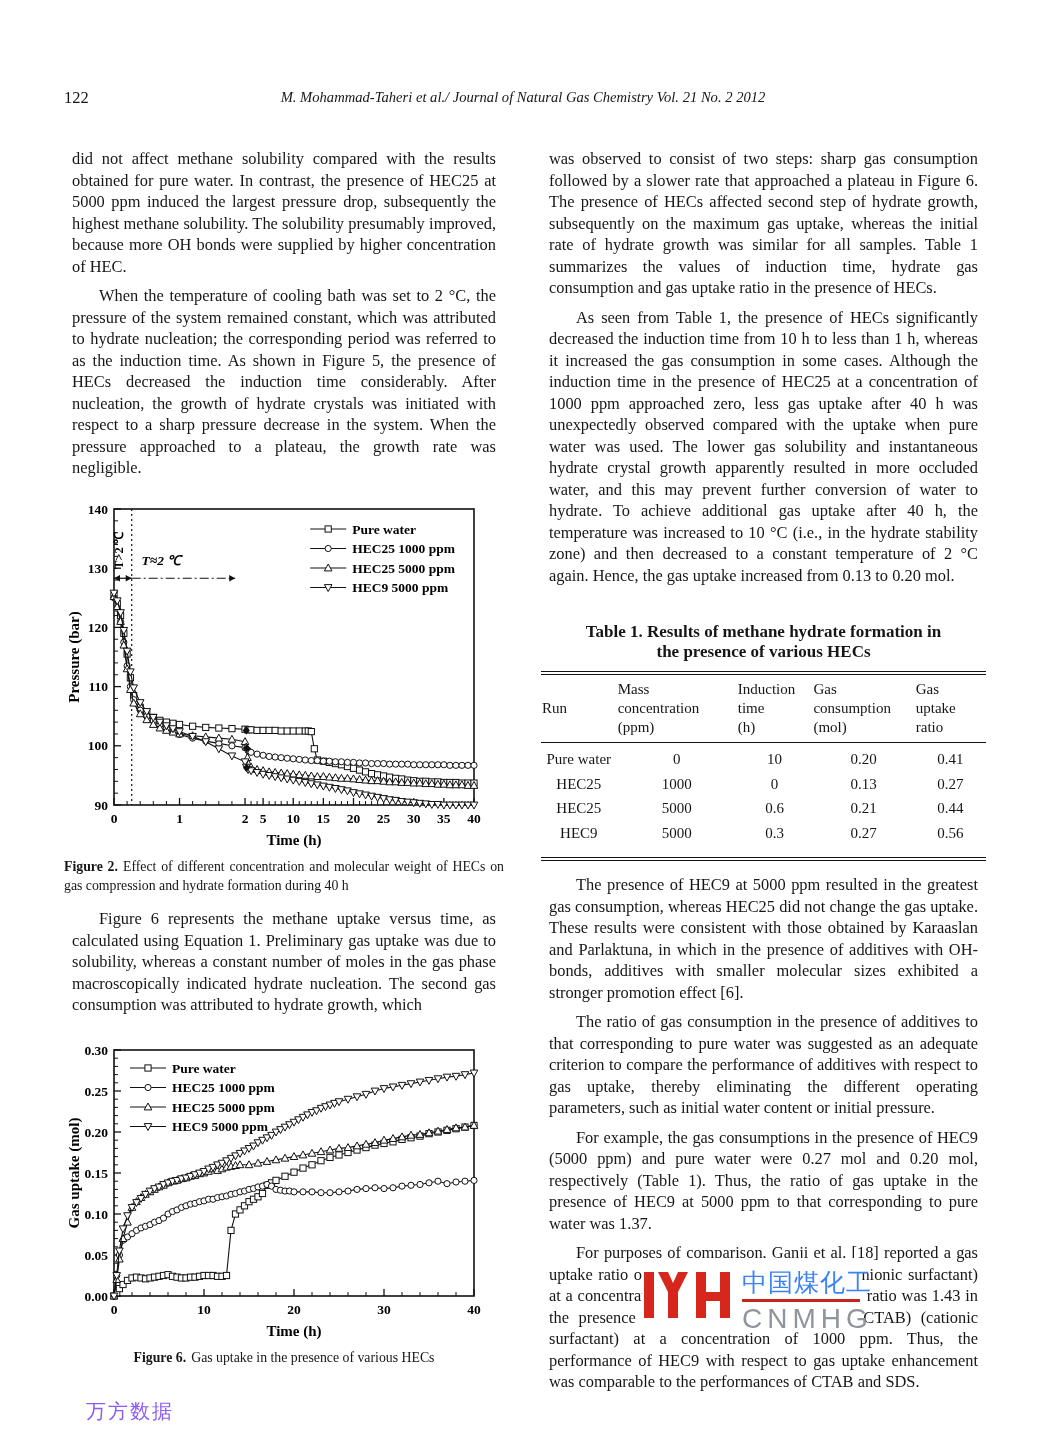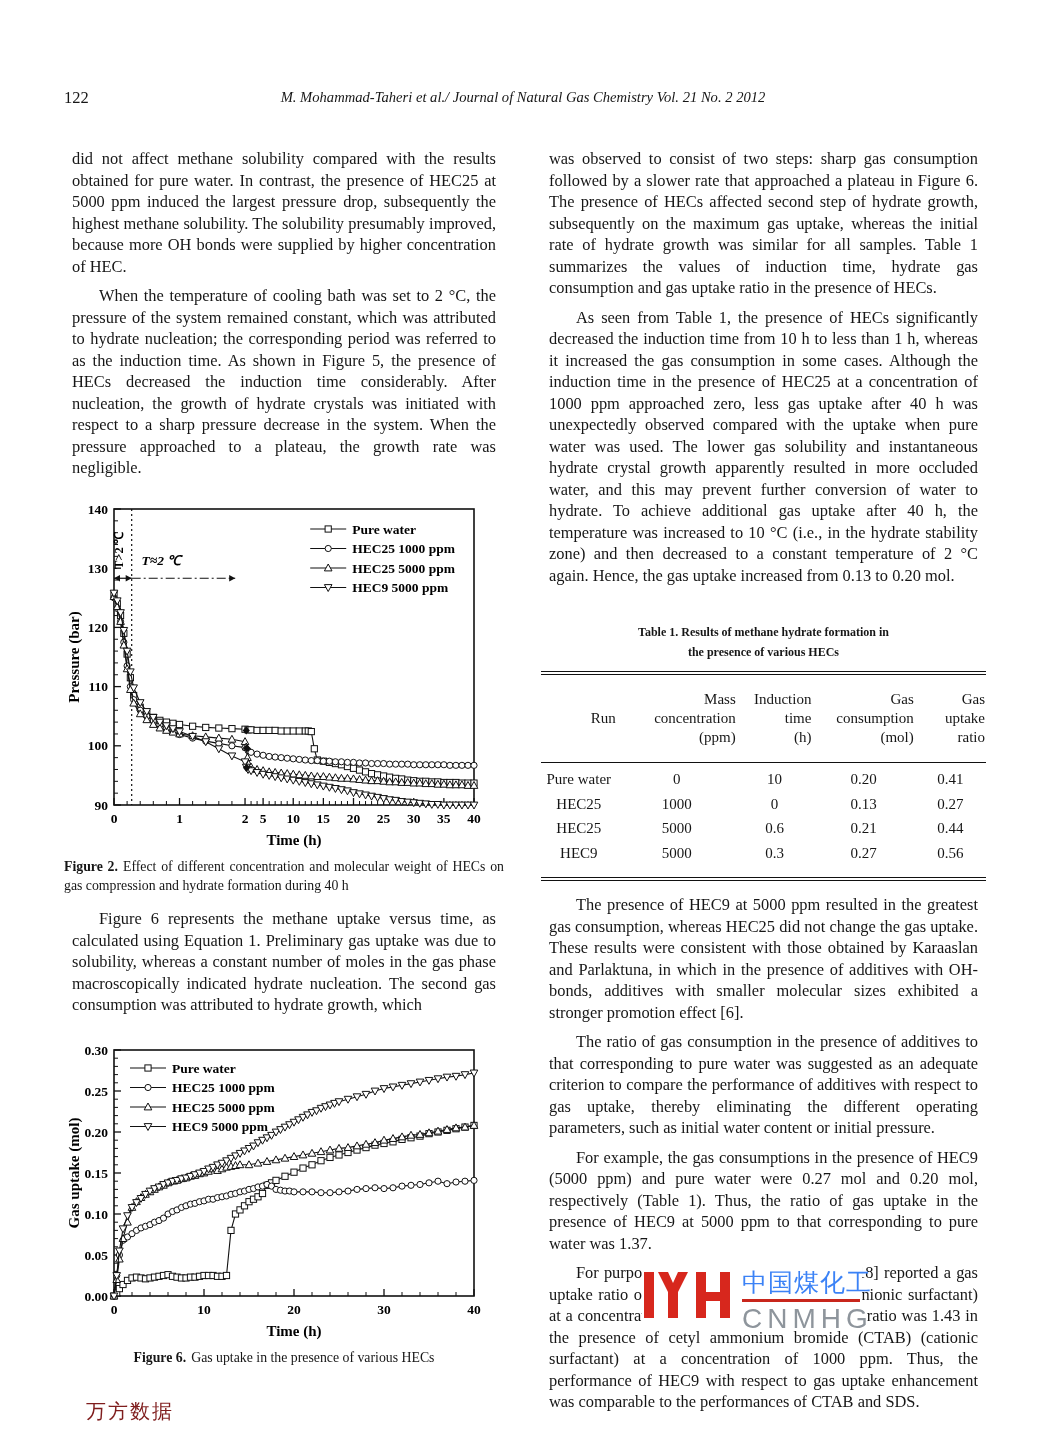--- a/index.html
+++ b/index.html
@@ -12,36 +12,36 @@
   .col.left{left:64px;width:440px;}
   .col.right{left:541px;width:445px;}
   .para{font-size:16.4px;line-height:21.5px;text-align:justify;margin:8px;}
   .para.ind{text-indent:27px;}
   .figwrap{margin-top:20px;margin-left:2px;}
   .figcap{font-size:13.8px;line-height:19px;text-align:justify;margin-top:6px;}
   .figcap .b{font-weight:bold;margin-right:5px;}
   .figcap.center{text-align:center;}
   .mt{margin-top:13px;}
   .tblock{margin:16px 0 13px 0;}
-  .t-title{font-weight:bold;font-size:12px;line-height:20px;text-align:center;margin-bottom:9px;margin-top:36px;}
+  .t-title{font-weight:bold;font-size:17px;line-height:20px;text-align:center;margin-bottom:9px;margin-top:36px;}
   table.res{width:100%;border-collapse:collapse;border-top:4px double #111;
             border-bottom:4px double #111;font-size:15px;}
-  table.res th{font-weight:normal;text-align:right;vertical-align:middle;
-               border-bottom:1.4px solid #111;padding:15px 1px;line-height:19px;}
+  table.res th{font-weight:normal;text-align:left;vertical-align:middle;
+               border-bottom:1.4px solid #111;padding:5px 1px;line-height:19px;}
   table.res td{text-align:center;padding:0 1px;line-height:24.5px;}
   table.res tr.first td{padding-top:4px;}
   table.res tr.last td{padding-bottom:12px;}
   .wmark{position:absolute;left:642px;top:1258px;width:220px;height:72px;background:#fff;z-index:5;}
   .wm-cn{position:absolute;left:100px;top:8px;font-family:"Liberation Sans",sans-serif;
          font-size:25px;color:#3b82f6;letter-spacing:1px;white-space:nowrap;}
   .wm-line{position:absolute;left:100px;top:41px;width:118px;height:2.5px;background:#c8261c;}
   .wm-latin{position:absolute;left:100px;top:45px;font-family:"Liberation Sans",sans-serif;
             font-size:28px;color:#8e959c;letter-spacing:5px;}
   .wanfang{position:absolute;left:86px;top:1398px;font-family:"Liberation Sans",sans-serif;
-           font-size:20px;color:#7f1d1d;letter-spacing:2px;z-index:5;}
+           font-size:20px;color:#8b5cf6;letter-spacing:2px;z-index:5;}
   svg{display:block;}
 </style>
 </head>
 <body>
 
 <div class="page">
 
   <div class="pgnum">122</div>
   <div class="jheader">M. Mohammad-Taheri et al./ Journal of Natural Gas Chemistry Vol. 21 No. 2  2012</div>
 

